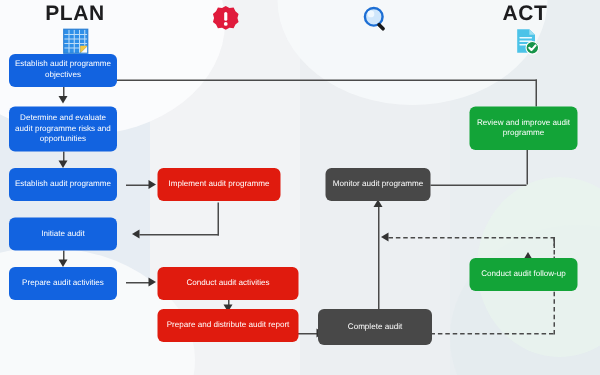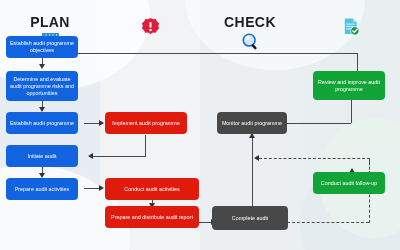--- a/index.html
+++ b/index.html
@@ -17,21 +17,21 @@
   .band-check {left:200px;width:100px; background:#eceff2;}
   .band-act   {left:300px;width:100px; background:#e9eef1;}
   .blob{position:absolute;border-radius:50%;pointer-events:none;}
   .blob-a{left:-40px;top:-60px;width:190px;height:150px;background:#fdfdfe;opacity:.85;}
   .blob-b{left:-70px;top:165px;width:200px;height:150px;background:#fafbfc;opacity:.9;}
   .blob-c{left:185px;top:-70px;width:180px;height:140px;background:#f7fafb;opacity:.8;}
   .blob-d{left:300px;top:150px;width:170px;height:150px;background:#e4ebee;opacity:.85;}
   .blob-e{left:318px;top:118px;width:110px;height:120px;background:#e9f4ee;opacity:.8;}
 
   
-  .hdr{position:absolute;top:15px;width:100px;text-align:center;}
+  .hdr{position:absolute;top:1px;width:100px;text-align:center;}
   .hdr .ttl{font-size:14px;font-weight:bold;color:#1d1d1f;letter-spacing:.4px;line-height:15px;}
   .hdr .ico{height:20px;margin-top:1px;display:flex;align-items:center;justify-content:center;}
   .h-plan{left:0;} .h-do{left:100px;} .h-check{left:200px;} .h-act{left:300px;}
 
   
   .node{position:absolute;border-radius:4px;display:flex;align-items:center;
         justify-content:center;text-align:center;color:#fff;font-size:5.4px;
         line-height:7px;padding:1px 2px;box-sizing:border-box;}
   .blue {background:#1263e0;}
   .red  {background:#e01b0e;}
@@ -85,31 +85,31 @@
         <path d="M10 1 L12.6 2.4 L15.5 2.1 L16.8 4.7 L19 6.6 L18.2 9.4 L19 12.2
                  L16.8 14.1 L15.5 16.7 L12.6 16.4 L10 17.8 L7.4 16.4 L4.5 16.7
                  L3.2 14.1 L1 12.2 L1.8 9.4 L1 6.6 L3.2 4.7 L4.5 2.1 L7.4 2.4 Z" fill="#e01b3c"></path>
         <rect x="8.9" y="5.2" width="2.2" height="6.2" rx="1.1" fill="#fff"></rect>
         <circle cx="10" cy="13.6" r="1.3" fill="#fff"></circle>
       </svg>
     </div>
   </div>
 
   <div class="hdr h-check">
-    <div class="ttl">CHECK</div>
     <div class="ico">
       <svg width="19" height="19" viewBox="0 0 20 20">
         <circle cx="8.6" cy="8.6" r="6.2" fill="#cfe6fb" stroke="#1d6fd4" stroke-width="1.7"></circle>
         <circle cx="6.6" cy="6.6" r="2.4" fill="#f2f9ff" opacity=".9"></circle>
         <rect x="12.4" y="12.4" width="6.4" height="2.6" rx="1.2" fill="#1a1a1a" transform="rotate(45 12.4 12.4)"></rect>
       </svg>
     </div>
   </div>
 
   <div class="hdr h-act">
+    <div class="ttl">ACT</div>
     <div class="ico">
       <svg width="19" height="19" viewBox="0 0 20 20">
         <path d="M4 1.5 H12.5 L16.5 5.5 V18 H4 Z" fill="#4cc3e8"></path>
         <path d="M12.5 1.5 L16.5 5.5 H12.5 Z" fill="#9fe0f2"></path>
         <g stroke="#eafaff" stroke-width="1" stroke-linecap="round">
           <path d="M6 7.5H14M6 10H14M6 12.5H11.5"></path>
         </g>
         <circle cx="14.6" cy="14.6" r="4.4" fill="#17944a" stroke="#fff" stroke-width=".8"></circle>
         <path d="M12.5 14.6 L14 16.2 L16.9 12.9" fill="none" stroke="#fff" stroke-width="1.5" stroke-linecap="round" stroke-linejoin="round"></path>
       </svg>

